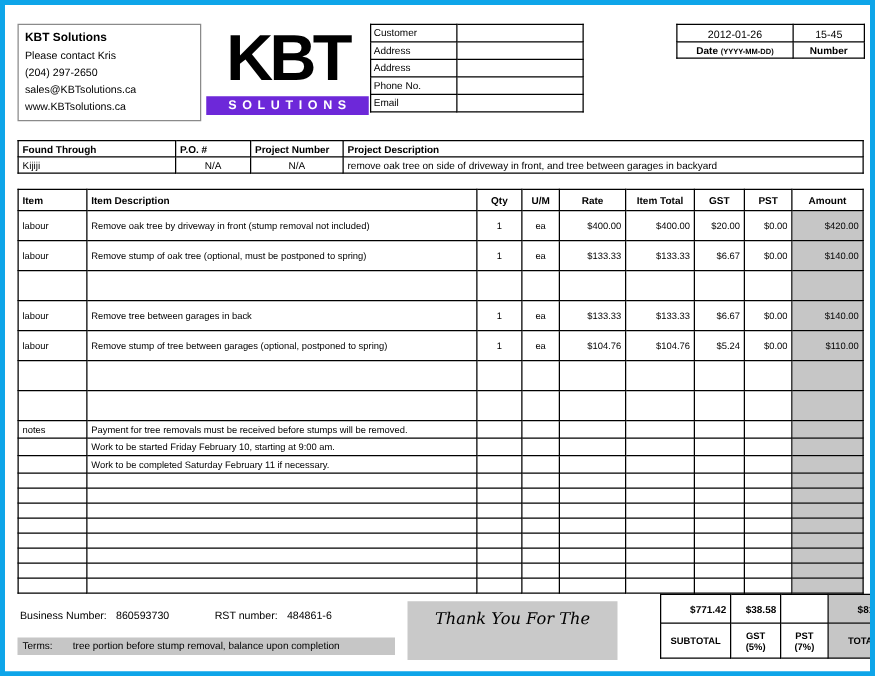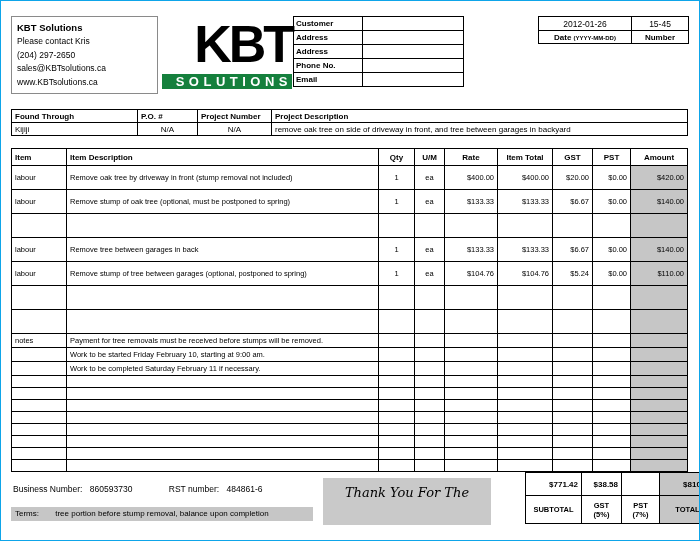--- a/index.html
+++ b/index.html
@@ -1,32 +1,32 @@
 <!DOCTYPE html>
 <html style="--shade: #c6c6c6; --thanks-bg: #c9c9c9;"><head>
 <meta charset="utf-8">
 <style>
   html,body{margin:0;padding:0;background:#fff;}
   .page{position:relative;width:700px;height:541px;background:#fff;color:#000;
-        font-family:"Liberation Sans",sans-serif;border:1px solid #0ea5e9;box-sizing:border-box;overflow:hidden;}
+        font-family:"Liberation Sans",sans-serif;border:4px solid #0ea5e9;box-sizing:border-box;overflow:hidden;}
 
   
   .company-box{position:absolute;left:10px;top:15px;width:147px;height:78px;border:1px solid #8a8a8a;
                box-sizing:border-box;padding:3px 5px;font-size:8.5px;line-height:1.6;}
   .company-name{font-weight:bold;font-size:9.5px;}
 
-  .logo{position:absolute;left:161px;top:13px;width:130px;height:78px;text-align:right;}
+  .logo{position:absolute;left:161px;top:13px;width:130px;height:78px;text-align:center;}
   .logo-kbt{font-size:52px;font-weight:bold;letter-spacing:-3px;line-height:60px;height:60px;}
-  .logo-bar{background:#15803d;color:#fff;font-size:13px;font-weight:bold;letter-spacing:4.5px;
+  .logo-bar{background:#6d28d9;color:#fff;font-size:10px;font-weight:bold;letter-spacing:4.5px;
             height:15px;line-height:15px;padding-left:4px;}
 
   table{border-collapse:collapse;table-layout:fixed;}
   .customer{position:absolute;left:292px;top:15px;}
   .customer td{border:1px solid #000;height:13px;font-size:8px;padding:0 2px;overflow:hidden;white-space:nowrap;}
-  .customer .c-label{width:64px;font-weight:bold;margin-top:28px;}
+  .customer .c-label{width:64px;font-weight:normal;margin-top:28px;}
   .customer .c-value{width:96px;}
 
   .meta{position:absolute;left:537px;top:15px;}
   .meta td{border:1px solid #000;text-align:center;font-size:8.5px;height:13px;padding:0 2px;overflow:hidden;white-space:nowrap;}
   .meta .m-date{width:88px;}
   .meta .m-num{width:52px;}
   .meta .m-label{font-weight:bold;font-size:8px;height:12px;}
   .meta .m-fmt{font-size:6px;font-weight:bold;}
 
   .quote-title{position:absolute;right:16px;top:50px;font-size:31px;font-weight:bold;}

